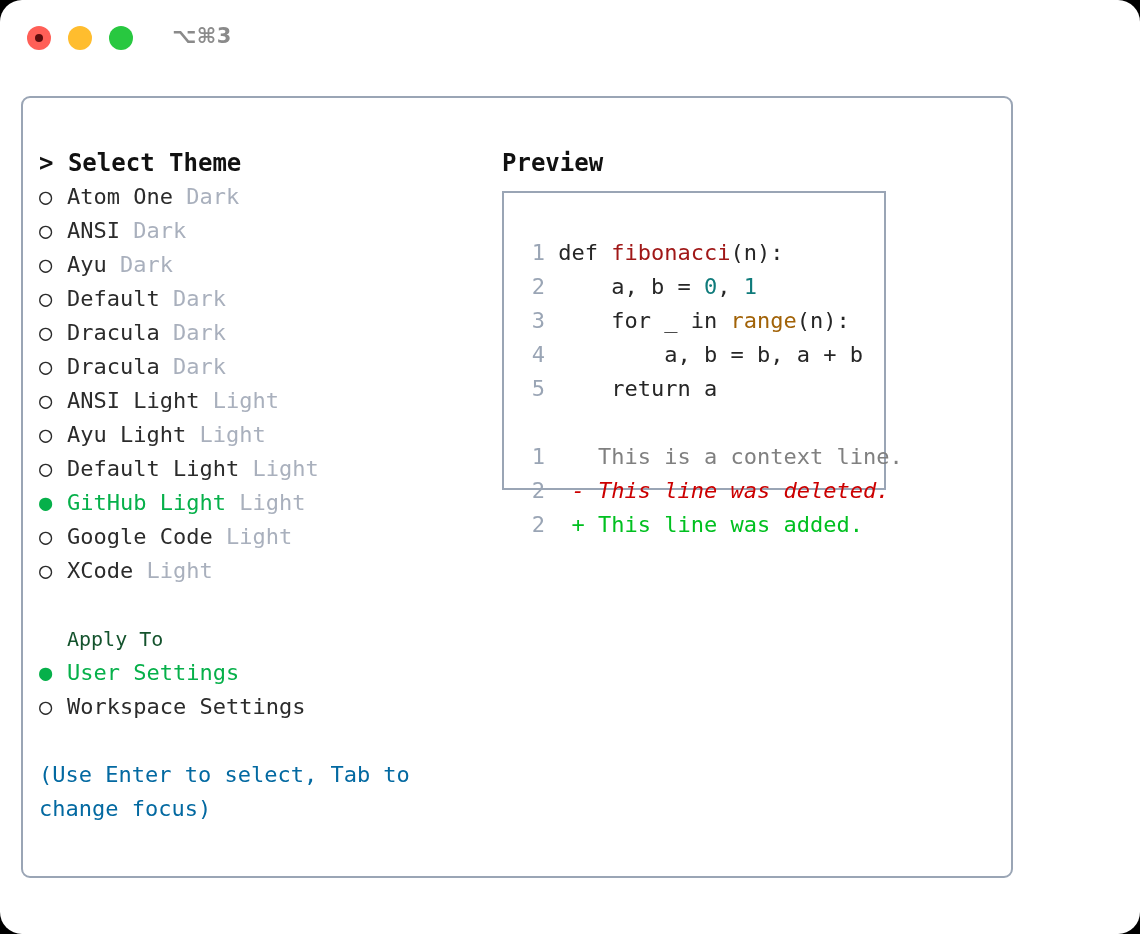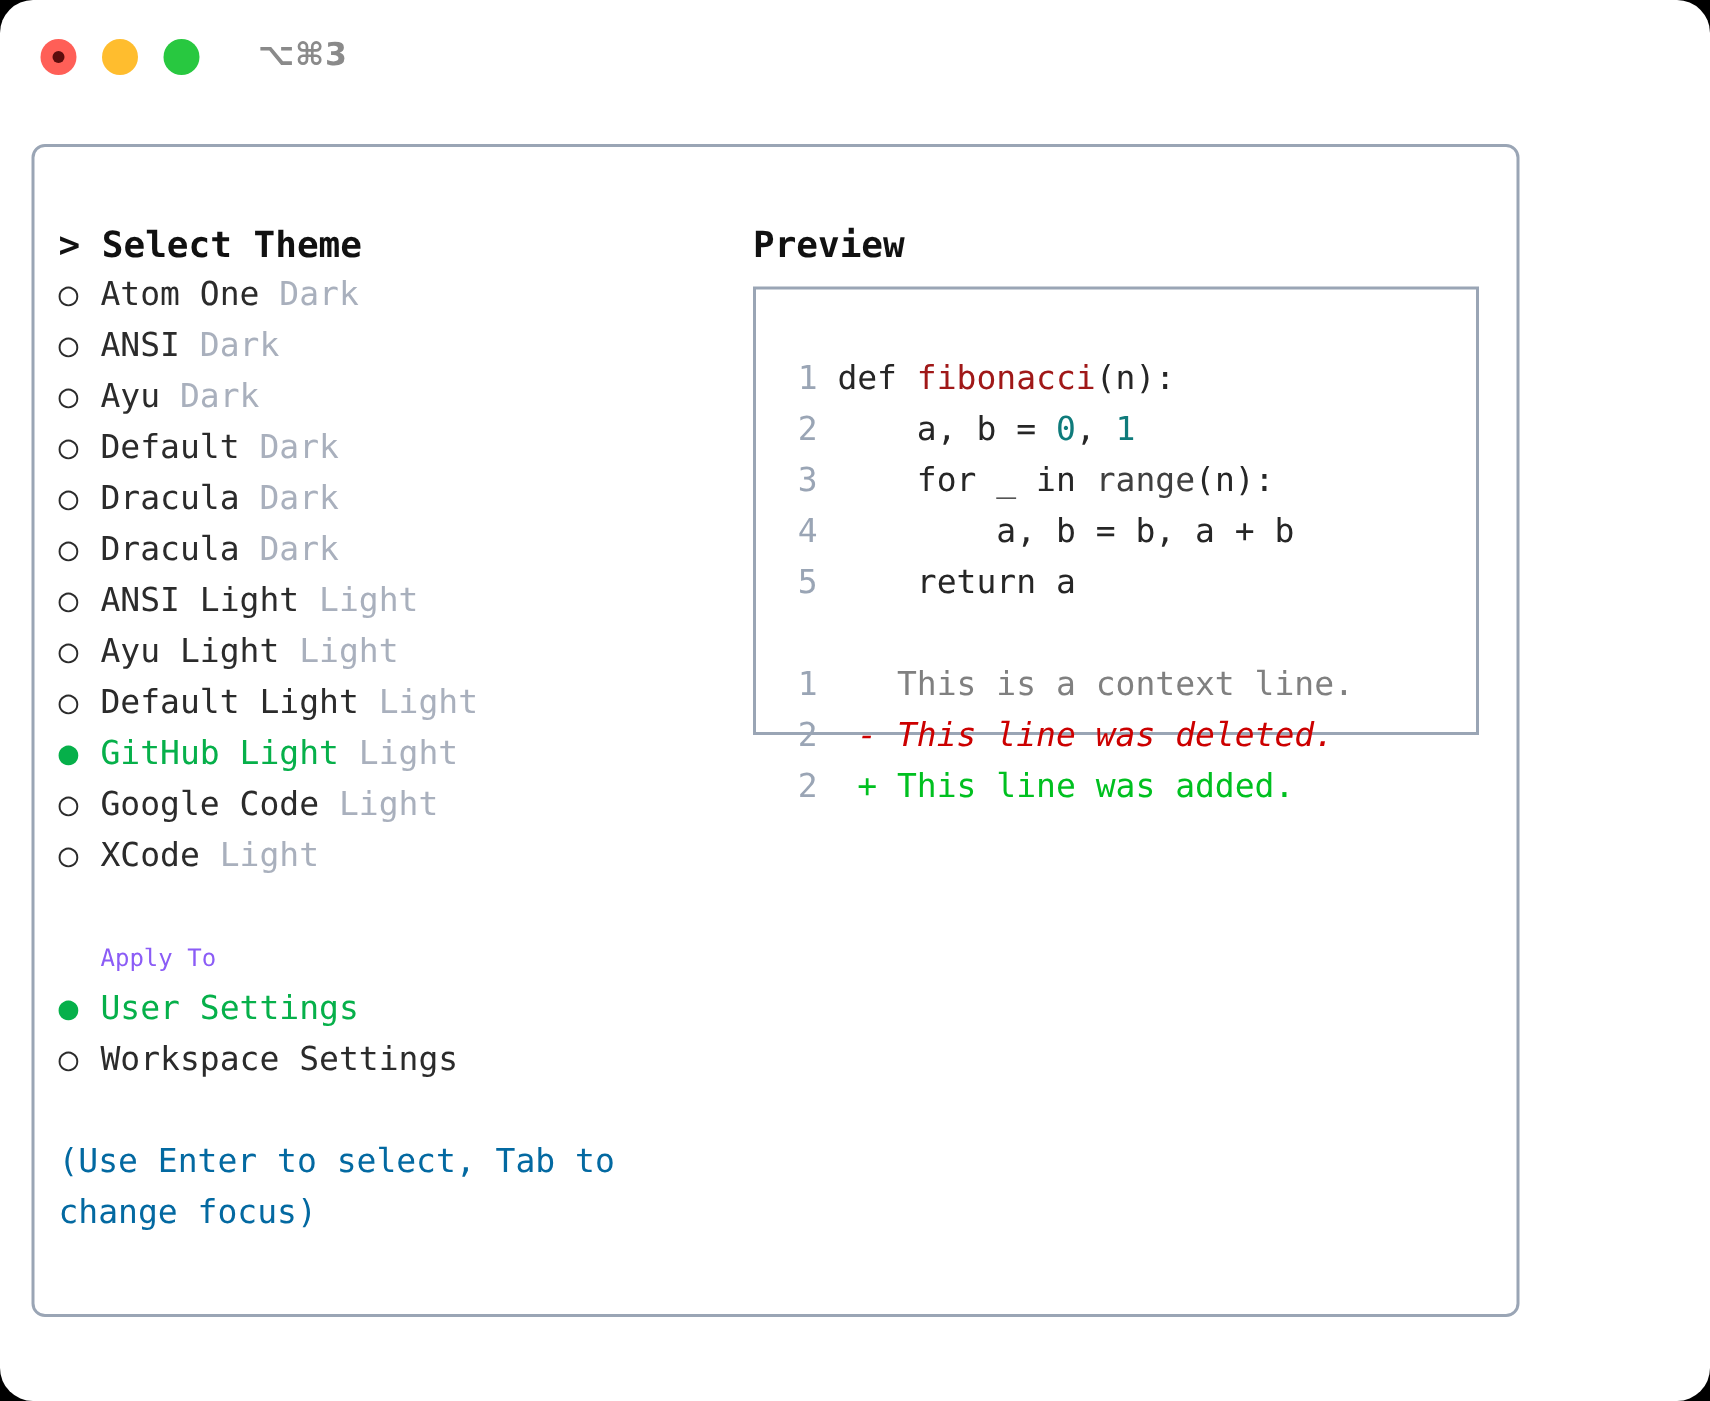--- a/index.html
+++ b/index.html
@@ -96,22 +96,22 @@
 
   .heading {
     font-size: 24px;
     font-weight: 700;
     color: #111111;
     line-height: 34px;
     white-space: pre;
   }
 
   .section-title {
-    font-size: 16px;
-    color: #8b5cf6;
+    font-size: 20px;
+    color: #14532d;
     line-height: 34px;
     white-space: pre;
     padding-left: 28px;
   }
 
   .opt-row {
     font-size: 22px;
     line-height: 34px;
     color: #2b2b2b;
     white-space: pre;
@@ -145,21 +145,21 @@
     width: 490px;
   }
   .preview-heading {
     font-size: 24px;
     font-weight: 700;
     color: #111111;
     line-height: 34px;
   }
   .preview-box {
     margin-top: 11px;
-    width: 484px;
+    width: 384px;
     height: 299px;
     border: 2px solid #9aa5b5;
     box-sizing: border-box;
     background: #ffffff;
     position: relative;
   }
   .code-area {
     position: absolute;
     left: 19px;
     top: 43px;
@@ -172,21 +172,21 @@
   }
   .lnum {
     display: inline-block;
     width: 22px;
     text-align: right;
     color: #9aa5b5;
   }
   .ctext { color: #262626; }
   .tok-fn   { color: #a01818; }
   .tok-num  { color: #0f7b7b; }
-  .tok-call { color: #404040; margin-top: 40px; }
+  .tok-call { color: #a16207; margin-top: 40px; }
   .diff-context { color: #808080; }
   .diff-del     { color: #cc0000; font-style: italic; }
   .diff-add     { color: #00c020; }
   .blank-line { height: 34px; }
 </style>
 </head>
 <body>
 
 <div class="window">
 

